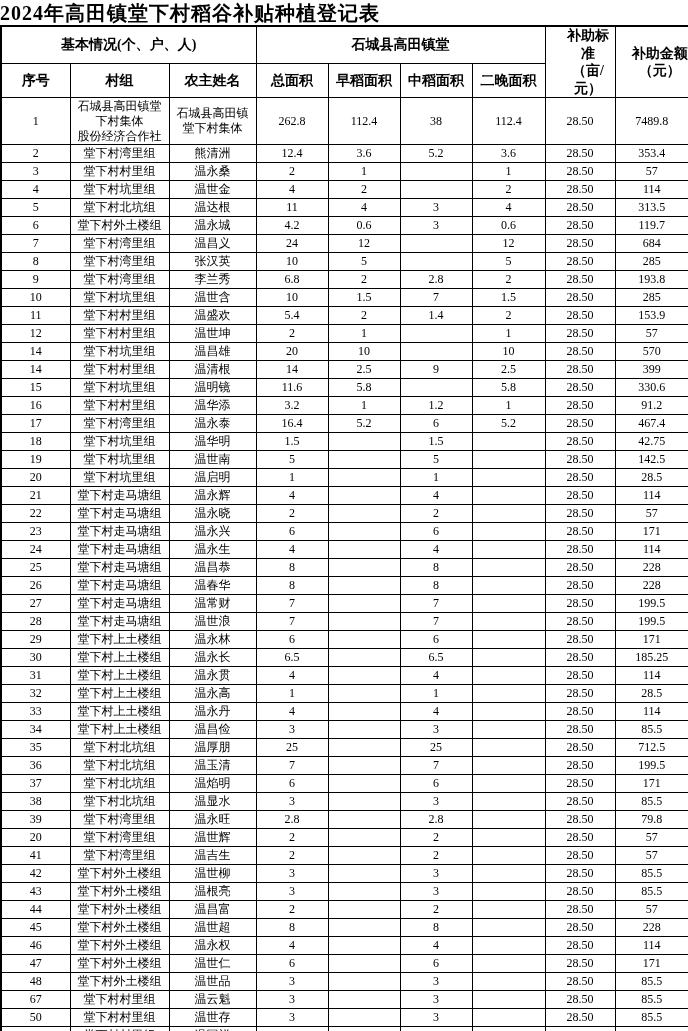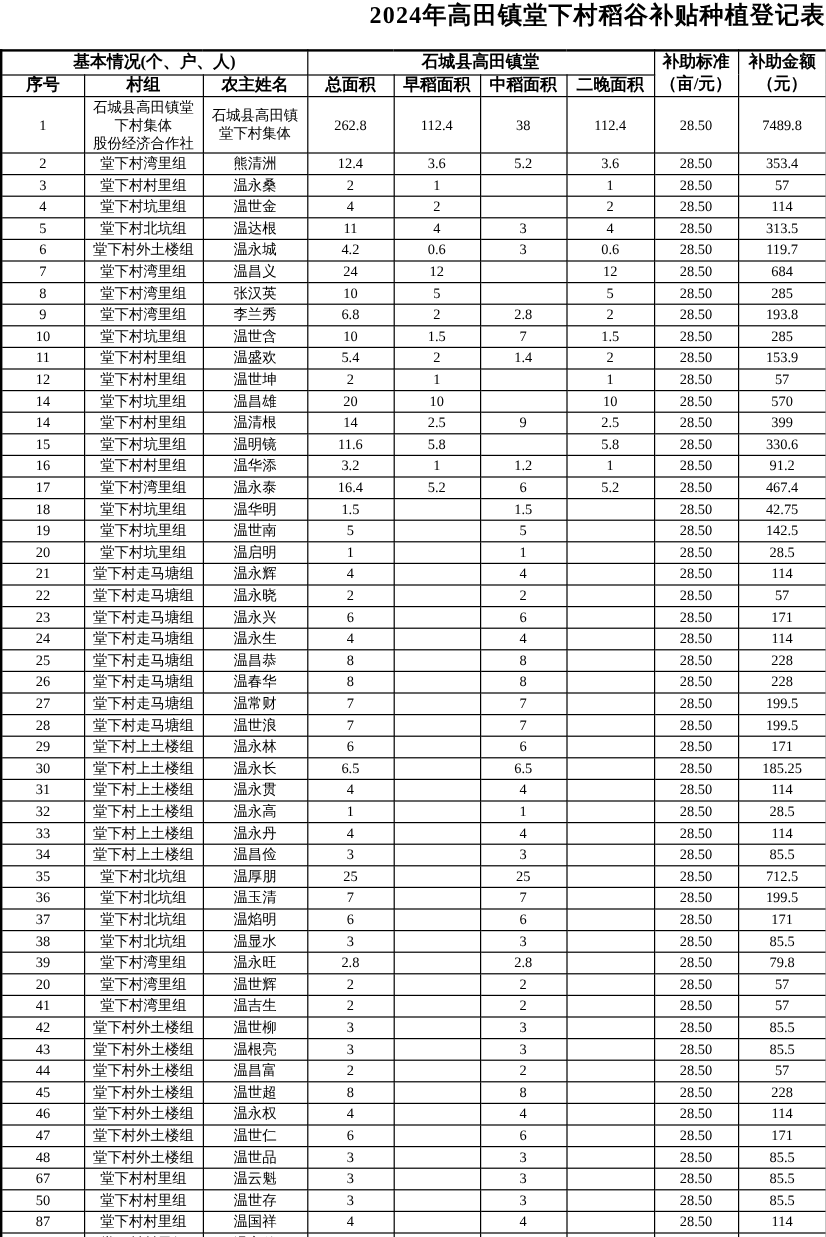--- a/index.html
+++ b/index.html
@@ -9,23 +9,23 @@
   }
   body {
     width: 688px;
     height: 1031px;
     overflow: hidden;
     font-family: "Liberation Serif", "DejaVu Serif", serif;
     color: #000;
   }
   .doc-title {
     width: 688px;
-    height: 41px;
+    height: 25px;
     line-height: 26px;
-    text-align: right;
+    text-align: left;
     font-size: 20px;
     font-weight: bold;
     letter-spacing: 1px;
     white-space: nowrap;
   }
   table.reg-table {
     border-collapse: collapse;
     table-layout: fixed;
     width: 688px;
     border: 2px solid #000;
@@ -44,21 +44,21 @@
   }
   .reg-table thead tr.group-row { height: 20px; }
   .reg-table thead tr.col-row   { height: 18px; }
   .reg-table tbody td {
     font-size: 12px;
     line-height: 1.25;
   }
   .reg-table tbody tr { height: 18px; }
   .reg-table tbody tr.tall-row { height: 47px; }
   .cell-village, .cell-name { white-space: pre-line; }
-  .two-line { display: block; }
+  .two-line { display: block; margin-left: 16px; }
 </style>
 </head>
 <body>
 
 <div class="doc-title">2024年高田镇堂下村稻谷补贴种植登记表</div>
 
 <table class="reg-table">
   <colgroup>
     <col style="width:69px">
       <col style="width:99px">

